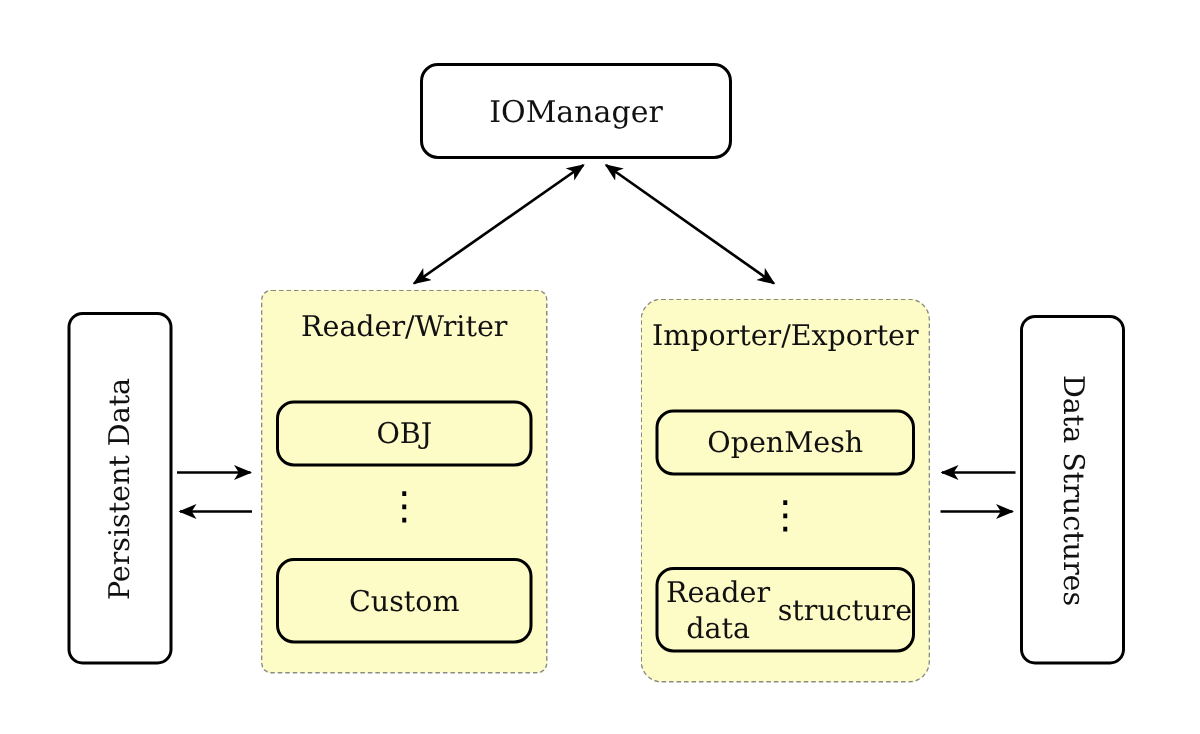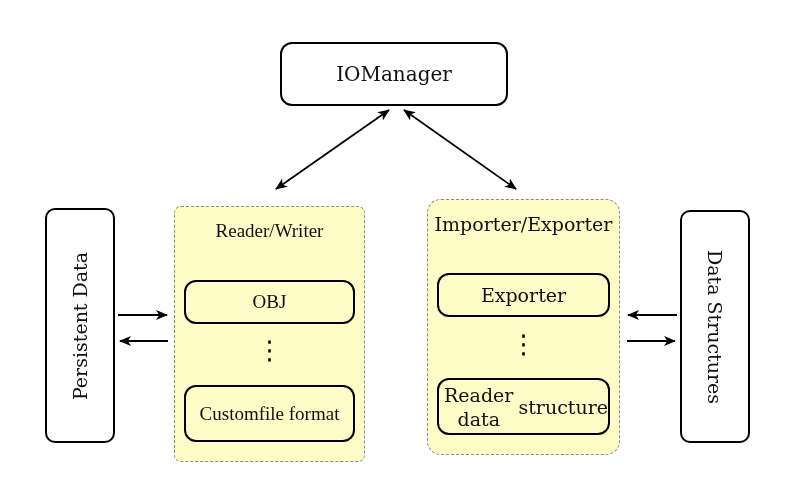--- a/index.html
+++ b/index.html
@@ -56,48 +56,47 @@
     pointer-events: none;
   }
   .arrows line { stroke: var(--arrow, #000000); stroke-width: 1.8; }
   .arrows marker path { fill: var(--arrow, #000000); }
 </style>
 </head>
 <body>
 
 <div class="canvas">
 
-  <div class="node big-label" style="left:280px; top:42px; width:228px; height:64px;">
+  <div class="node big-label" style="left:280px; top:42px; width:208px; height:64px;">
     <span>IOManager</span>
   </div>
 
   <div class="node side-node" style="left:45px; top:208px; width:70px; height:235px;">
     <span class="vert-ccw">Persistent Data</span>
   </div>
 
   <div class="node side-node" style="left:680px; top:210px; width:70px; height:233px;">
     <span class="vert-cw">Data Structures</span>
   </div>
 
-  <div class="group" style="left:174px; top:206px; width:191px; height:256px;font-family:Liberation Serif, serif;">
+  <div class="group" style="left:174px; top:193px; width:191px; height:256px;">
     <div class="group-title">Reader/Writer</div>
     <div class="node item-top">
       <span>OBJ</span>
     </div>
     <div class="ellipsis">⋮</div>
     <div class="node item-bottom">
       <span>Custom</span>
-      <span>file format</span>
     </div>
   </div>
 
   <div class="group" style="left:427px; top:199px; width:193px; height:256px;border-radius:14px;">
     <div class="group-title">Importer/Exporter</div>
     <div class="node item-top">
-      <span>Exporter</span>
+      <span>OpenMesh</span>
     </div>
     <div class="ellipsis">⋮</div>
     <div class="node item-bottom">
       <span>Reader data</span>
       <span>structure</span>
     </div>
   </div>
 
   <svg class="arrows" width="800" height="489" viewBox="0 0 800 489" aria-hidden="true">
     <defs>

